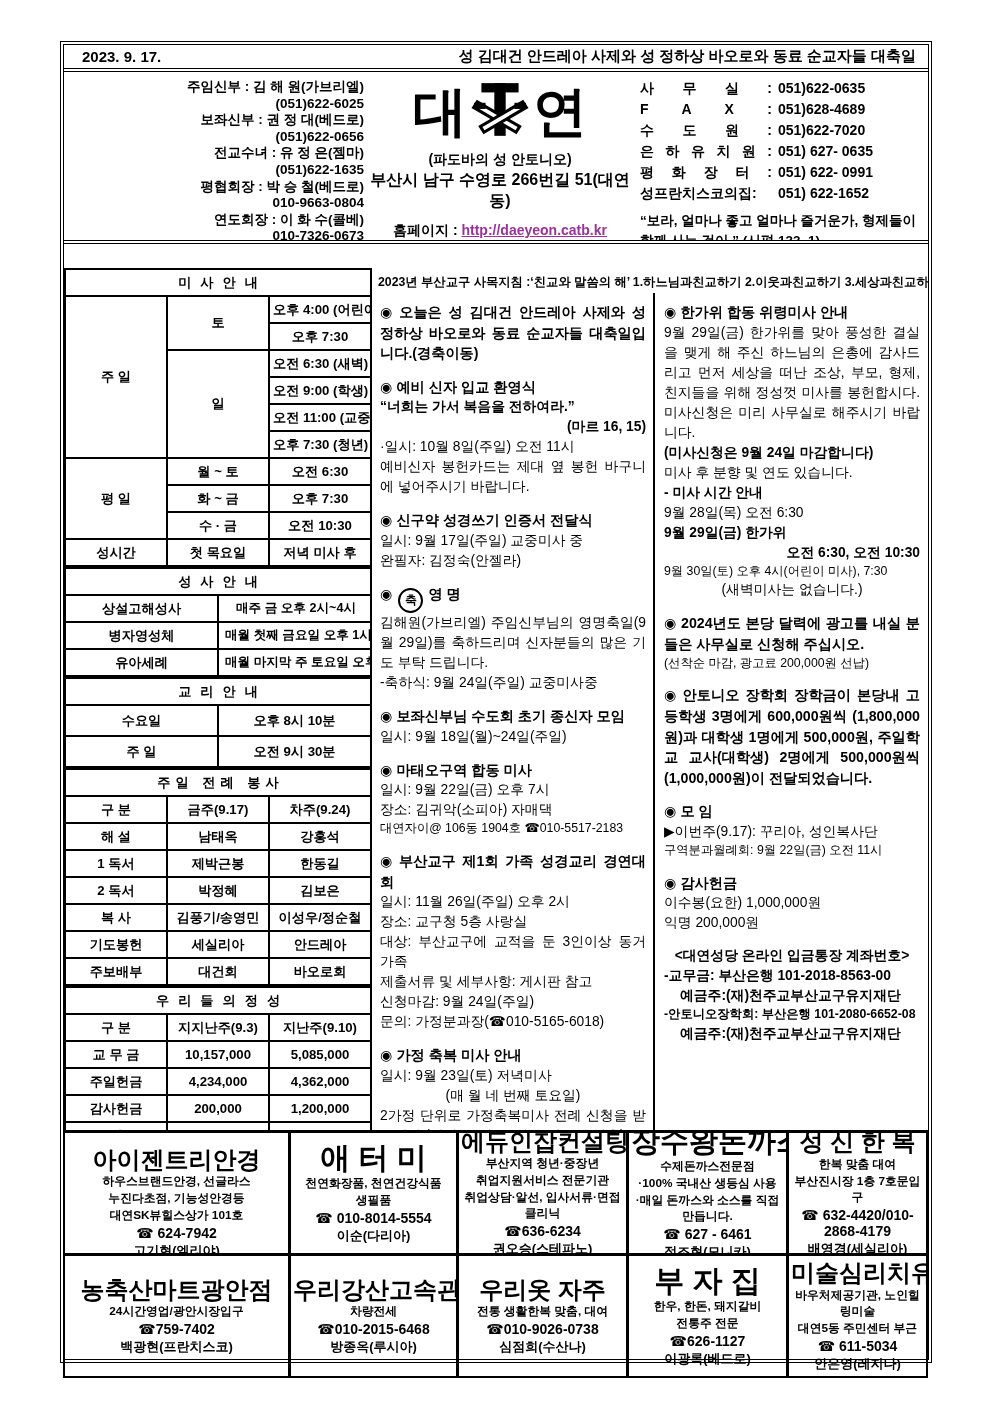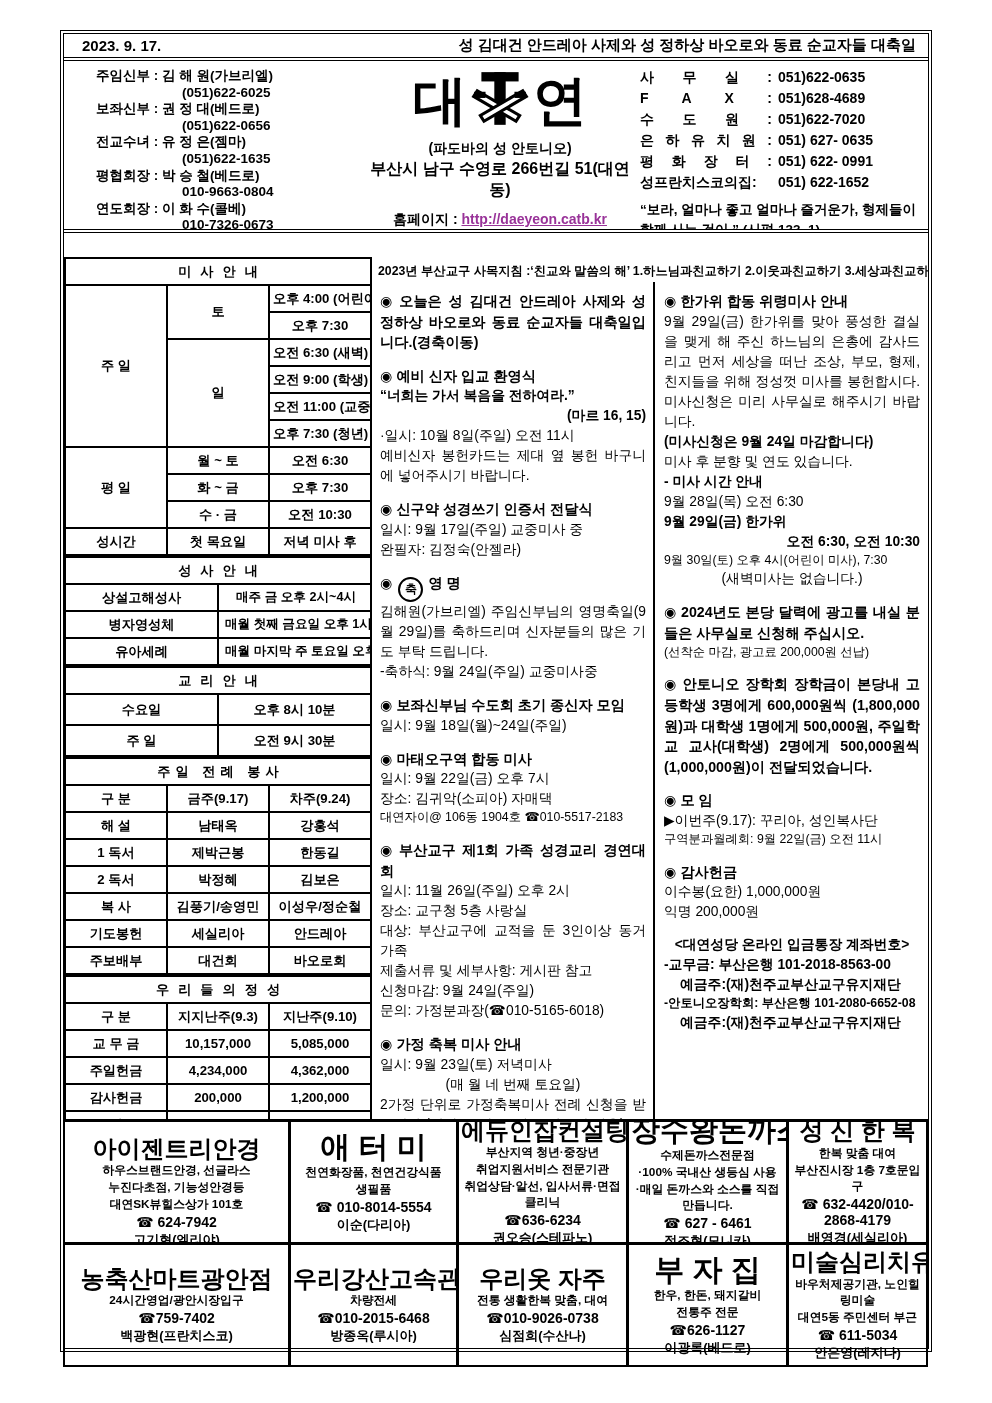--- a/index.html
+++ b/index.html
@@ -1,22 +1,22 @@
 <!DOCTYPE html>
 <html><head>
 <meta charset="utf-8">
 <style>
   html,body{margin:0;padding:0;background:#fff;}
   body{width:992px;height:1403px;position:relative;font-family:"Liberation Sans","DejaVu Sans",sans-serif;color:#000;}
-  .frame{position:absolute;left:60px;top:30px;width:872px;height:1322px;border:4px double #000;box-sizing:border-box;background:#fff;}
+  .frame{position:absolute;left:60px;top:41px;width:872px;height:1322px;border:4px double #000;box-sizing:border-box;background:#fff;}
   
   .topbar{display:flex;justify-content:space-between;align-items:center;padding:2px 12px 2px 18px;border-bottom:4px double #000;font-weight:bold;font-size:15px;}
   
   .info{display:flex;border-bottom:4px double #000;height:172px;box-sizing:border-box;overflow:hidden;}
-  .info-left{width:300px;padding:7px 0 0 32px;font-weight:bold;font-size:13.5px;line-height:16.6px;box-sizing:border-box;}
+  .info-left{width:300px;padding:7px 0 0 32px;font-weight:bold;font-size:13.5px;line-height:16.6px;box-sizing:border-box;text-align:right;}
   .c-phone{padding-left:86px;}
   .info-center{width:272px;text-align:center;box-sizing:border-box;}
   .logo-row{display:flex;align-items:center;justify-content:center;gap:2px;margin-top:4px;height:72px;}
   .logo-char{font-size:54px;font-weight:bold;font-family:"Liberation Serif","DejaVu Serif",serif;}
   .subtitle{font-weight:bold;font-size:14px;margin-top:3px;}
   .address{font-weight:bold;font-size:16px;margin-top:1px;}
   .homepage{margin-top:10px;font-size:14px;font-weight:bold;}
   .homepage .url{color:#993399;text-decoration:underline;cursor:pointer;}
   .info-right{flex:1;padding:6px 10px 0 4px;font-weight:bold;font-size:14px;line-height:21px;box-sizing:border-box;}
   .r-row{display:flex;}

